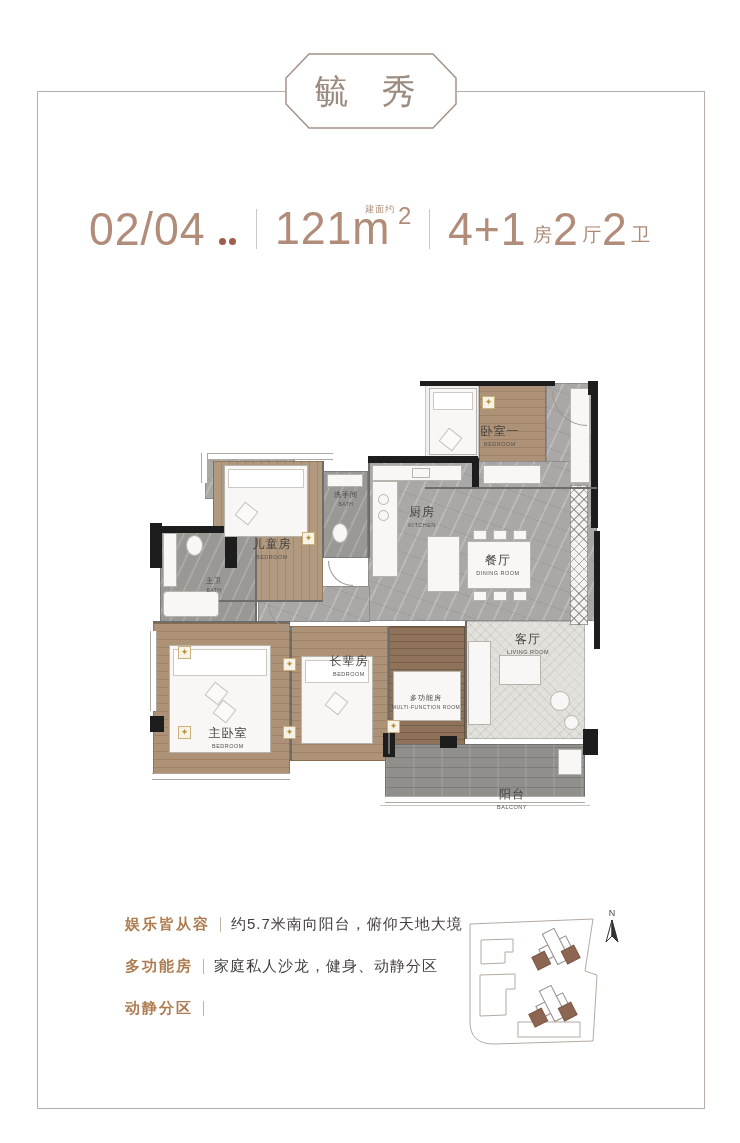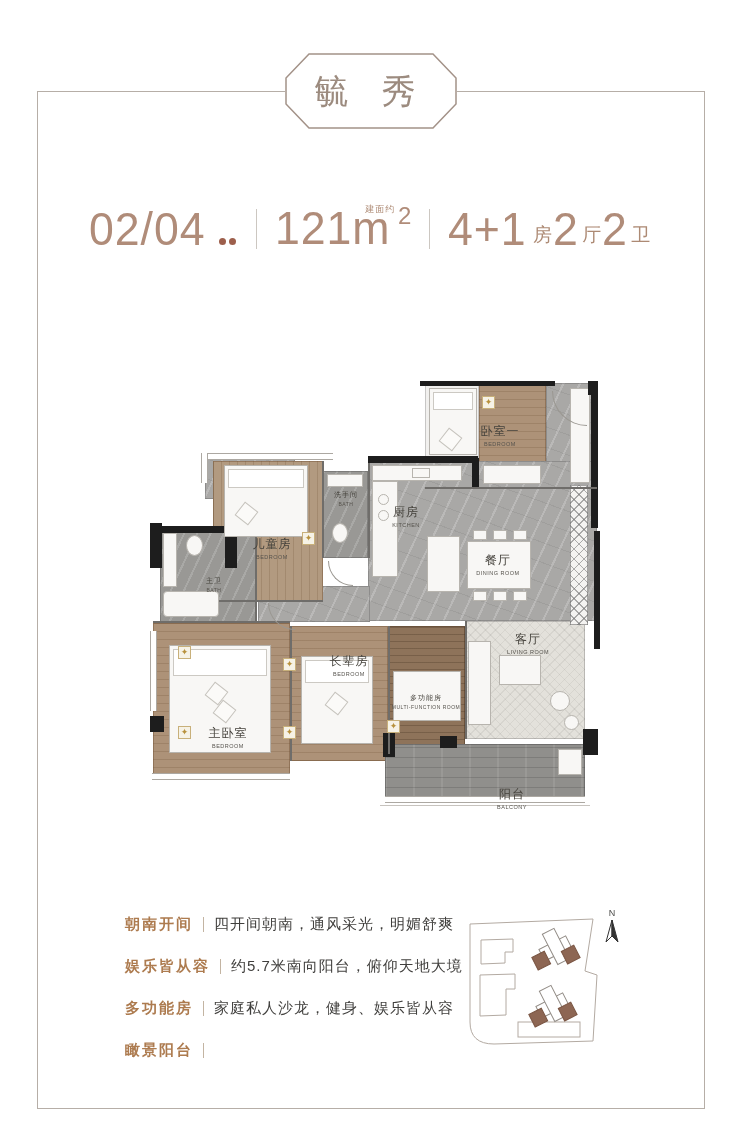--- a/index.html
+++ b/index.html
@@ -236,21 +236,21 @@
     <span class="en">BEDROOM</span>
   </div>
   <div class="rlabel sm" style="left:196px;top:125px;">
     <span class="cn">洗手间</span>
     <span class="en">BATH</span>
   </div>
   <div class="rlabel" style="left:122px;top:175px;">
     <span class="cn">儿童房</span>
     <span class="en">BEDROOM</span>
   </div>
-  <div class="rlabel" style="left:256px;top:143px;">
+  <div class="rlabel" style="left:272px;top:143px;">
     <span class="cn">厨房</span>
     <span class="en">KITCHEN</span>
   </div>
   <div class="rlabel" style="left:348px;top:191px;">
     <span class="cn">餐厅</span>
     <span class="en">DINING ROOM</span>
   </div>
   <div class="rlabel sm" style="left:64px;top:211px;">
     <span class="cn">主卫</span>
     <span class="en">BATH</span>
@@ -271,37 +271,32 @@
     <span class="cn">客厅</span>
     <span class="en">LIVING ROOM</span>
   </div>
   <div class="rlabel" style="left:362px;top:398px;margin-top:27px;">
     <span class="cn">阳台</span>
     <span class="en">BALCONY</span>
   </div>
 </div>
 
 <div class="features">
-  <div class="feat-row">
-    <span class="feat-label">朝南开间</span>
-    <span class="feat-bar"></span>
-    <span class="feat-text">四开间朝南，通风采光，明媚舒爽</span>
-  </div>
   <div class="feat-row">
     <span class="feat-label">娱乐皆从容</span>
     <span class="feat-bar"></span>
     <span class="feat-text">约5.7米南向阳台，俯仰天地大境</span>
   </div>
   <div class="feat-row">
     <span class="feat-label">多功能房</span>
     <span class="feat-bar"></span>
-    <span class="feat-text">家庭私人沙龙，健身、娱乐皆从容</span>
+    <span class="feat-text">家庭私人沙龙，健身、动静分区</span>
   </div>
   <div class="feat-row">
-    <span class="feat-label">瞰景阳台</span>
+    <span class="feat-label">动静分区</span>
     <span class="feat-bar"></span>
   </div>
 </div>
 
 <div class="siteplan">
   <svg width="170" height="148" viewBox="0 0 170 148">
 
     <path d="M 10 21 L 133 16 L 125 68 L 137 72 L 133 138 L 34 141 Q 10 141 10 119 Z" fill="#ffffff" stroke="#b3aaa2" stroke-width="1"></path>
 
     <path d="M 21 37 L 53 36 L 53 49 L 45 49 L 45 60 L 21 61 Z" fill="#ffffff" stroke="#b3aaa2" stroke-width="1"></path>

